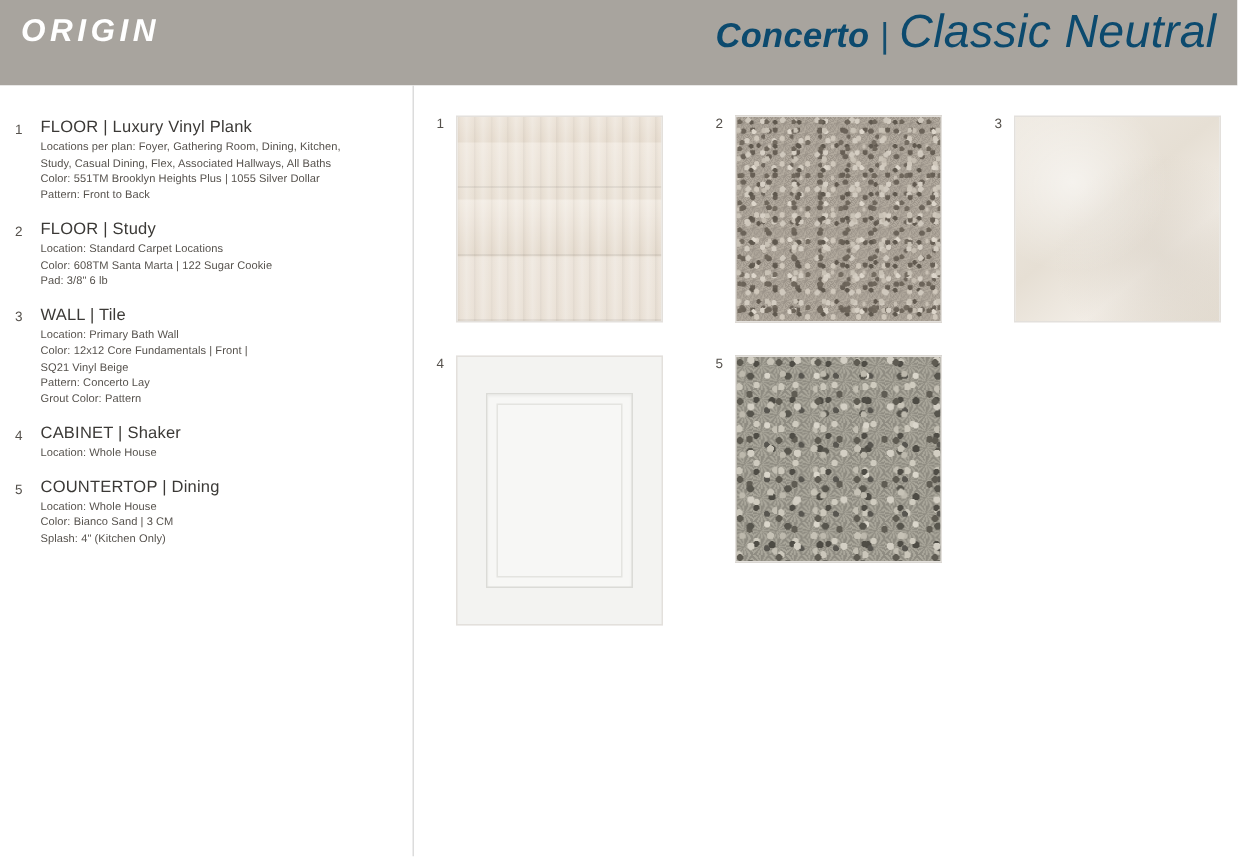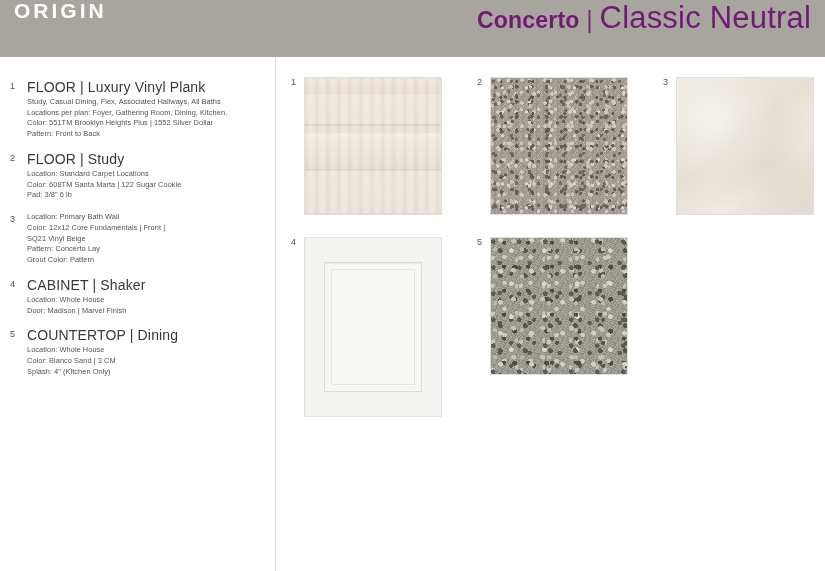--- a/index.html
+++ b/index.html
@@ -18,34 +18,36 @@
   }
 
   
   .header {
     position: absolute;
     top: 0; left: 0;
     width: 825px;
     height: 57px;
     background: #a8a49e;
     display: flex;
+    align-items: center;
     justify-content: space-between;
     padding: 0 14px 16px 14px;
+    font-style: italic;
   }
   .brand {
     color: #ffffff;
     font-size: 21px;
     font-weight: bold;
     letter-spacing: 3px;
     line-height: 1;
   }
   .title-wrap {
     display: flex;
     align-items: baseline;
-    color: #701a75;
+    color: #0c4a6e;
     white-space: nowrap;
   }
   .title-main {
     font-size: 23px;
     font-weight: bold;
     letter-spacing: 0.2px;
   }
   .title-sep {
     font-size: 23px;
     font-weight: 300;
@@ -75,21 +77,21 @@
   .spec-num {
     width: 17px;
     flex: 0 0 17px;
     font-size: 9px;
     color: #55514c;
     padding-top: 2px;
     text-align: left;
   }
   .spec-body { flex: 1 1 auto; }
   .spec-title {
-    font-size: 14px;
+    font-size: 11px;
     color: #3b3936;
     margin-bottom: 2px;
     letter-spacing: 0.15px;
   }
   .spec-line {
     font-size: 7.4px;
     color: #55514c;
     line-height: 1.45;
     letter-spacing: 0.05px;
   }
@@ -229,54 +231,54 @@
       <span class="title-sub">Classic Neutral</span>
     </div>
   </div>
 
   <div class="sidebar">
 
     <div class="spec">
       <div class="spec-num">1</div>
       <div class="spec-body">
         <div class="spec-title">FLOOR | Luxury Vinyl Plank</div>
+        <div class="spec-line">Locations per plan: Foyer, Gathering Room, Dining, Kitchen,</div>
         <div class="spec-line">Study, Casual Dining, Flex, Associated Hallways, All Baths</div>
-        <div class="spec-line">Locations per plan: Foyer, Gathering Room, Dining, Kitchen,</div>
-        <div class="spec-line">Color: 551TM Brooklyn Heights Plus | 1552 Silver Dollar</div>
+        <div class="spec-line">Color: 551TM Brooklyn Heights Plus | 1055 Silver Dollar</div>
         <div class="spec-line">Pattern: Front to Back</div>
       </div>
     </div>
 
     <div class="spec">
       <div class="spec-num">2</div>
       <div class="spec-body">
         <div class="spec-title">FLOOR | Study</div>
         <div class="spec-line">Location: Standard Carpet Locations</div>
         <div class="spec-line">Color: 608TM Santa Marta | 122 Sugar Cookie</div>
         <div class="spec-line">Pad: 3/8" 6 lb</div>
       </div>
     </div>
 
     <div class="spec">
       <div class="spec-num">3</div>
       <div class="spec-body">
+        <div class="spec-title">WALL | Tile</div>
         <div class="spec-line">Location: Primary Bath Wall</div>
         <div class="spec-line">Color: 12x12 Core Fundamentals | Front |</div>
         <div class="spec-line">SQ21 Vinyl Beige</div>
         <div class="spec-line">Pattern: Concerto Lay</div>
         <div class="spec-line">Grout Color: Pattern</div>
       </div>
     </div>
 
     <div class="spec">
       <div class="spec-num">4</div>
       <div class="spec-body">
         <div class="spec-title">CABINET | Shaker</div>
         <div class="spec-line">Location: Whole House</div>
-        <div class="spec-line">Door: Madison | Marvel Finish</div>
       </div>
     </div>
 
     <div class="spec">
       <div class="spec-num">5</div>
       <div class="spec-body">
         <div class="spec-title">COUNTERTOP | Dining</div>
         <div class="spec-line">Location: Whole House</div>
         <div class="spec-line">Color: Bianco Sand | 3 CM</div>
         <div class="spec-line">Splash: 4" (Kitchen Only)</div>

